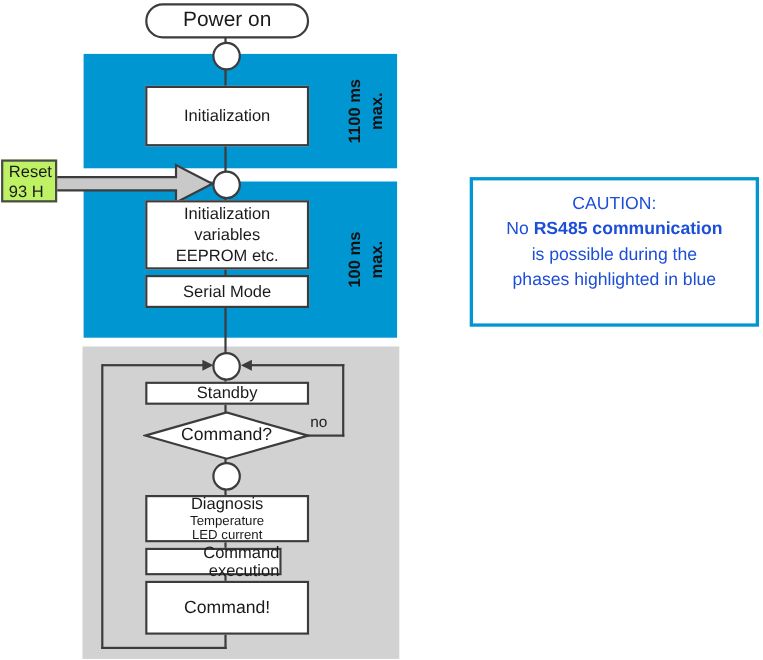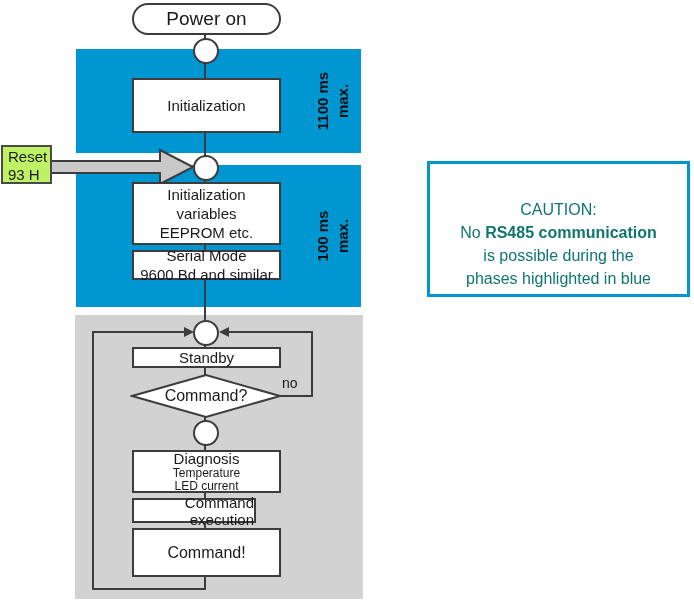--- a/index.html
+++ b/index.html
@@ -60,21 +60,21 @@
 
   
   .reset-box{position:absolute;left:1px;top:145px;width:51px;height:39px;box-sizing:border-box;
              background:#bef264;border:2px solid #4a4a4a;z-index:4;font-size:15px;line-height:18px;
              padding:1px 0 0 5px;}
   .reset-arrow{position:absolute;left:50px;top:147px;z-index:3;}
 
   
   .caution{position:absolute;left:427px;top:161px;width:263px;height:136px;box-sizing:border-box;
            border:3px solid #0096d2;background:#fff;z-index:1;text-align:center;
-           font-size:16px;line-height:23px;padding-top:34px;color:#0f766e;}
+           font-size:16px;line-height:23px;padding-top:10px;color:#1d4ed8;}
 </style>
 </head>
 <body>
 
 <div class="canvas">
 
   <div class="panel blue p1"></div>
   <div class="panel blue p2"></div>
   <div class="panel gray p3"></div>
 
@@ -113,21 +113,20 @@
     <polygon points="0,14 110,14 110,3 143,20 110,37 110,26 0,26" fill="#c9c9c9" stroke="#3c3c3c" stroke-width="2"></polygon>
   </svg>
 
   <div class="node b-initvar">
     <span>Initialization</span>
     <span>variables</span>
     <span>EEPROM etc.</span>
   </div>
   <div class="node b-serial">
     <span>Serial Mode</span>
-    <span>9600 Bd and similar</span>
   </div>
   <div class="duration d2">
     <div>100 ms</div>
     <div>max.</div>
   </div>
 
   <div class="node b-standby">
     <span>Standby</span>
   </div>
 

